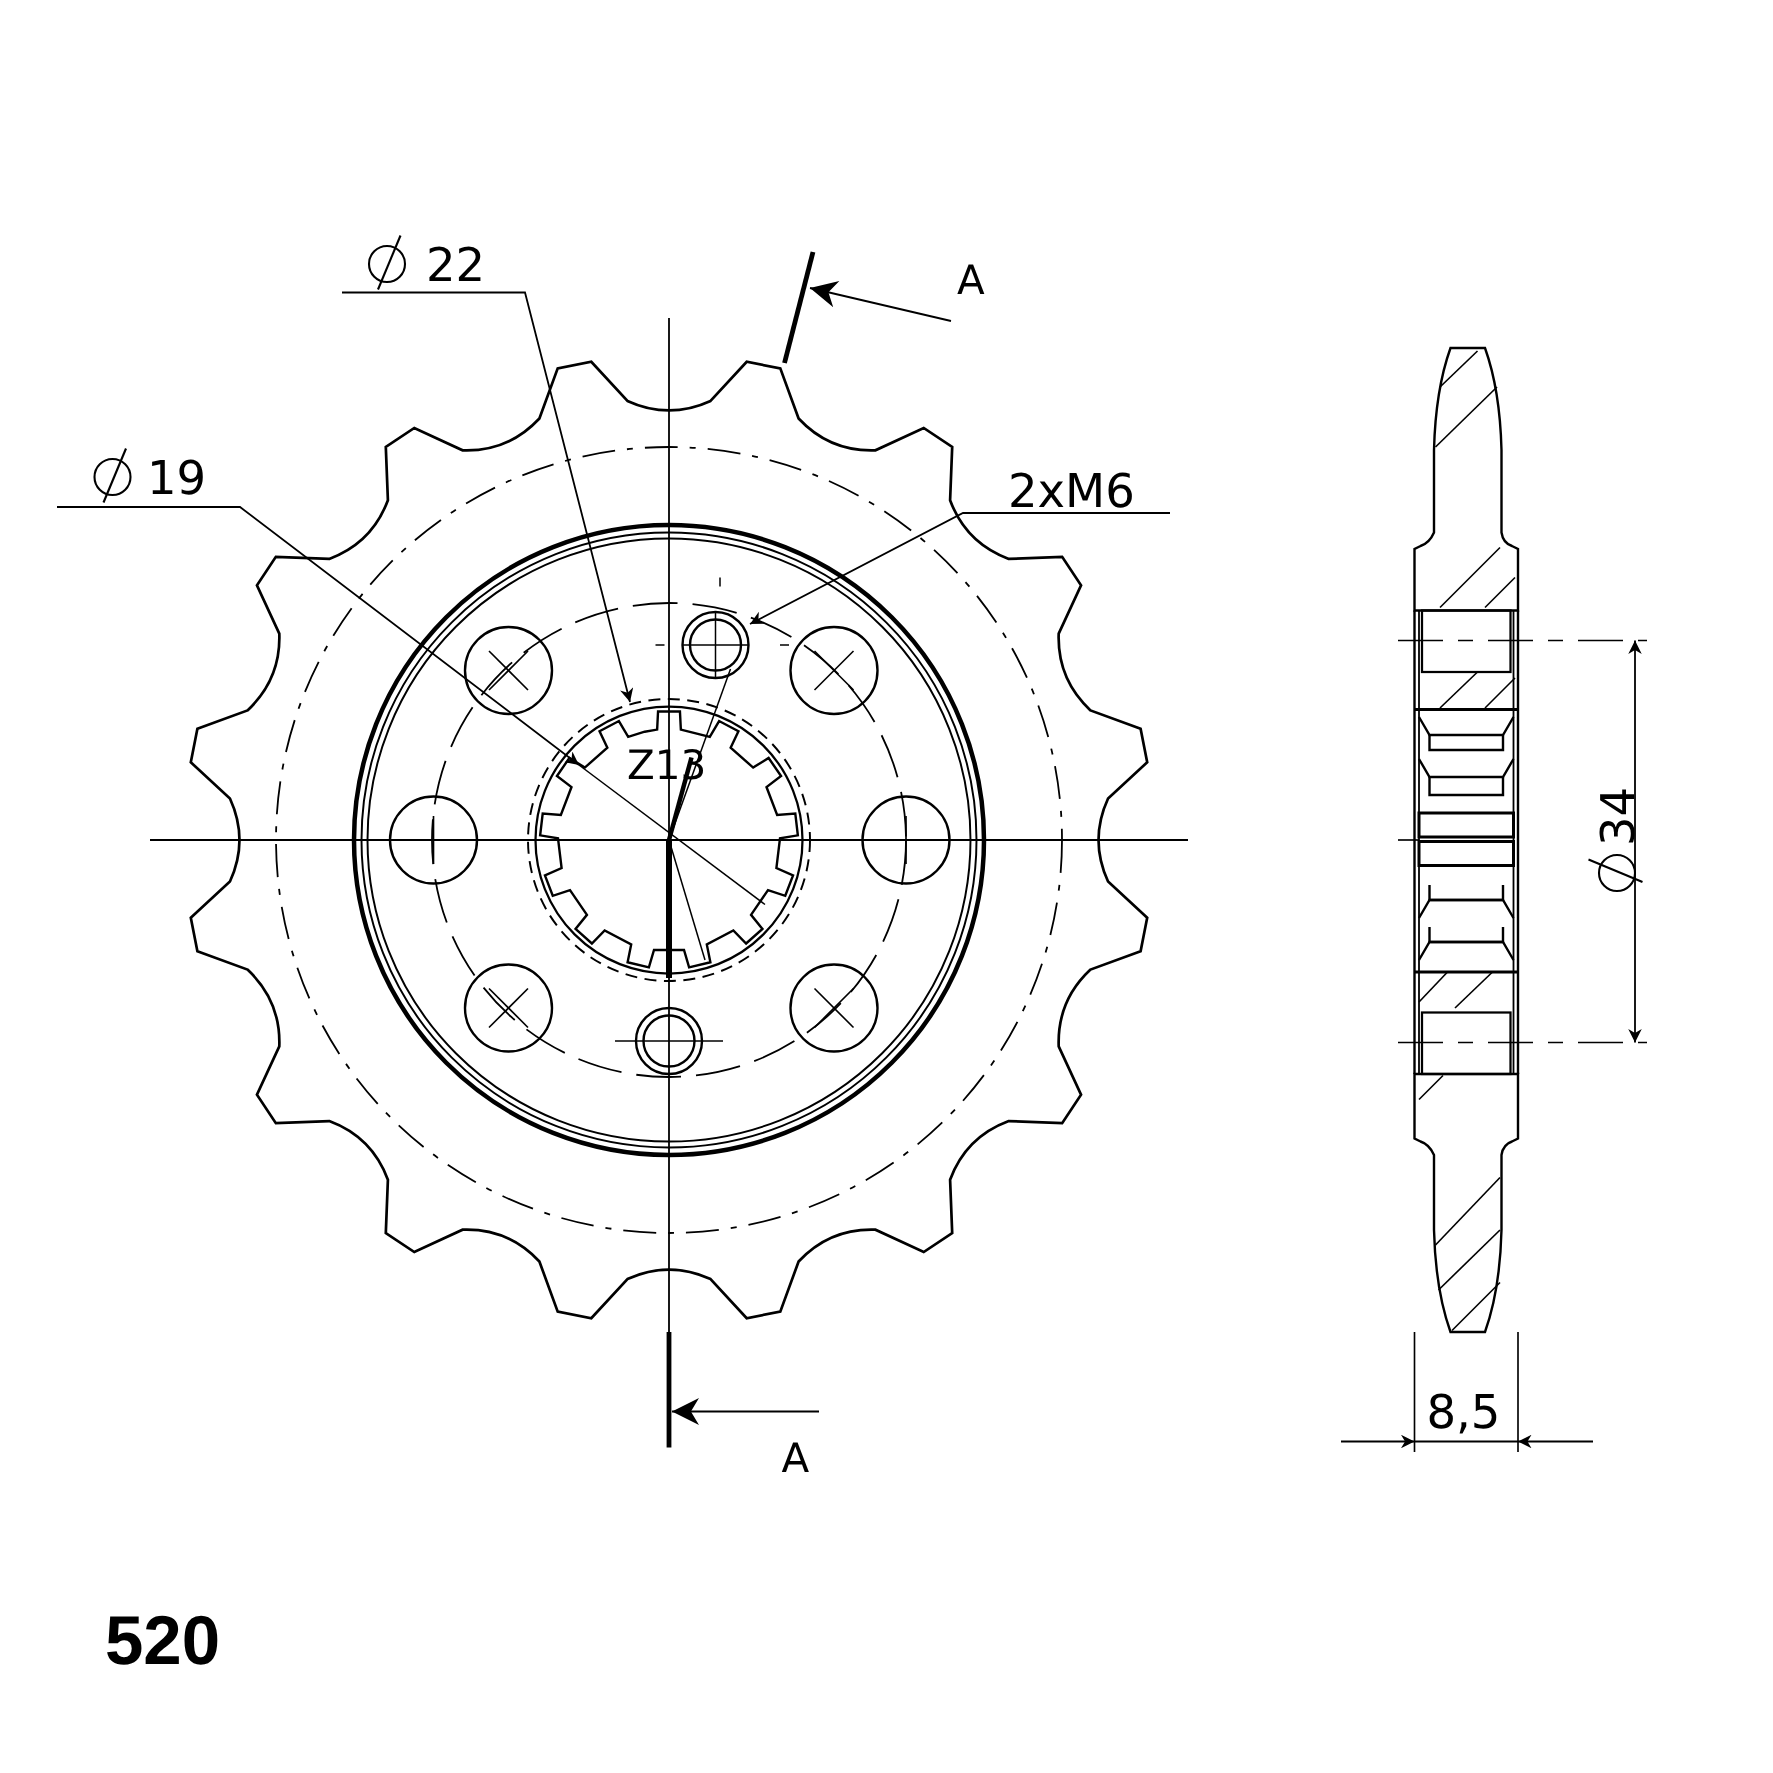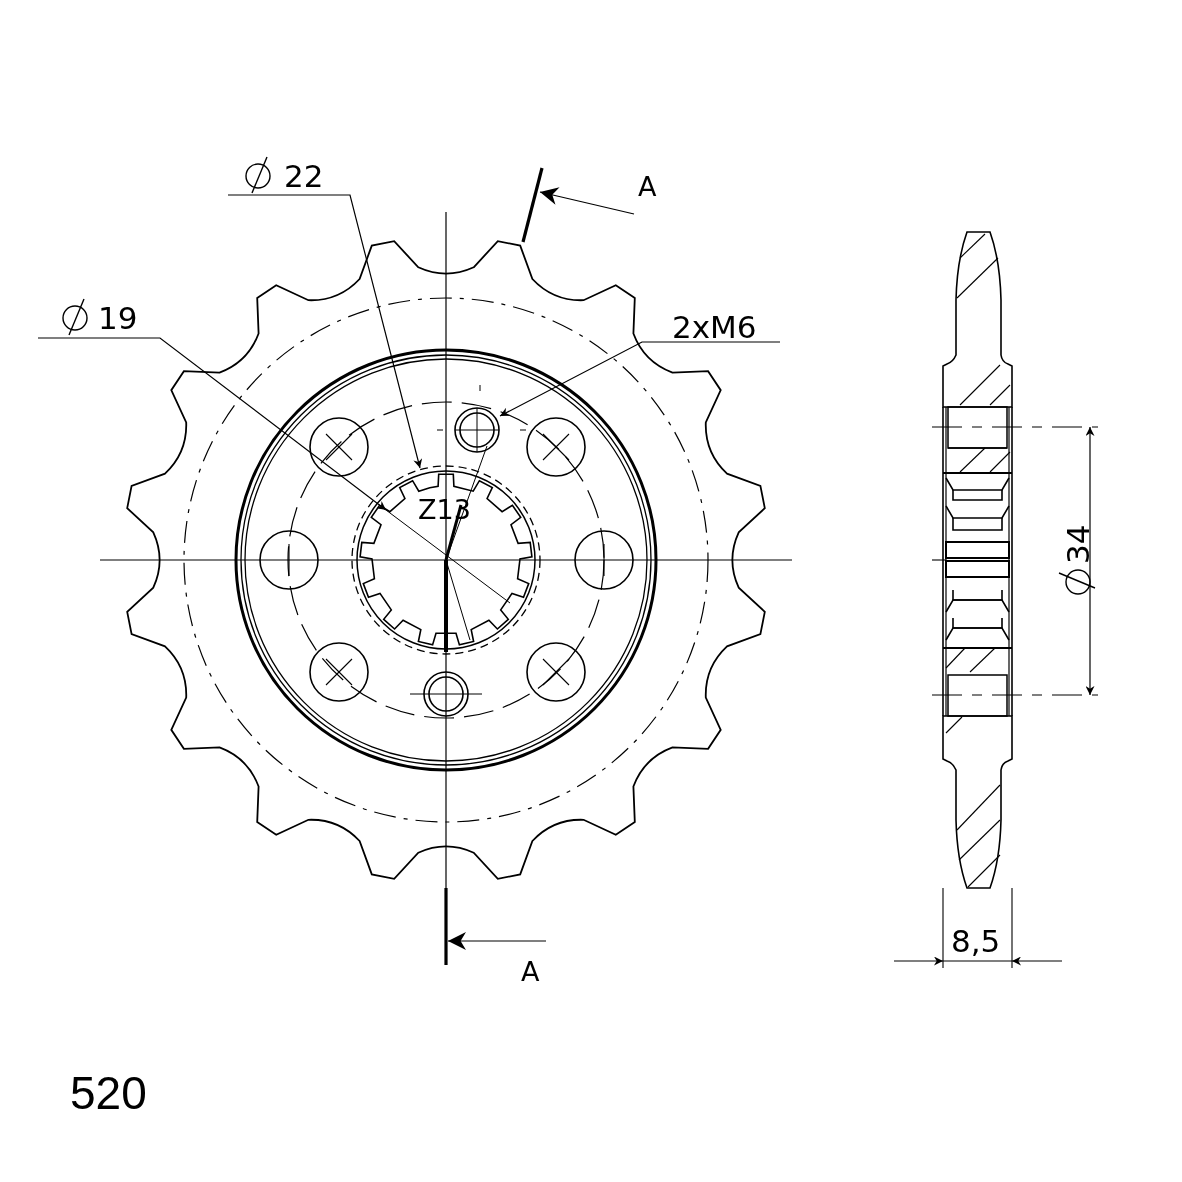--- a/index.html
+++ b/index.html
@@ -1,19 +1,19 @@
 <!DOCTYPE html>
 <html><head>
   <meta charset="utf-8">
   <style>
     html, body { margin: 0; padding: 0; background: #ffffff; }
     body { width: 1182px; height: 1182px; position: relative; overflow: hidden; font-family: "DejaVu Sans", sans-serif; }
     #drawing { position: absolute; left: 0; top: 0; width: 1182px; height: 1182px; }
     .lbl { font-family: "DejaVu Sans", sans-serif; fill: #000; }
-    .title-num { position: absolute; left: 70px; top: 1066px; font-family: "Liberation Sans", sans-serif; font-weight: normal; font-size: 46px; color: #000; letter-spacing: 0px; }
+    .title-num { position: absolute; left: 70px; top: 1066px; font-family: "Liberation Sans", sans-serif; font-weight: bold; font-size: 46px; color: #000; letter-spacing: 0px; }
   </style>
 </head>
 <body>
 
 <svg id="drawing" viewBox="0 0 1182 1182" xmlns="http://www.w3.org/2000/svg">
   <defs>
     <marker id="arr" viewBox="0 0 10 10" refX="10" refY="5" markerWidth="14" markerHeight="9" orient="auto-start-reverse" markerUnits="userSpaceOnUse">
       <path d="M0,0 L10,5 L0,10 L3,5 z" fill="#000"></path>
     </marker>
     <marker id="arrBig" viewBox="0 0 10 10" refX="10" refY="5" markerWidth="42" markerHeight="18" orient="auto" markerUnits="userSpaceOnUse">

